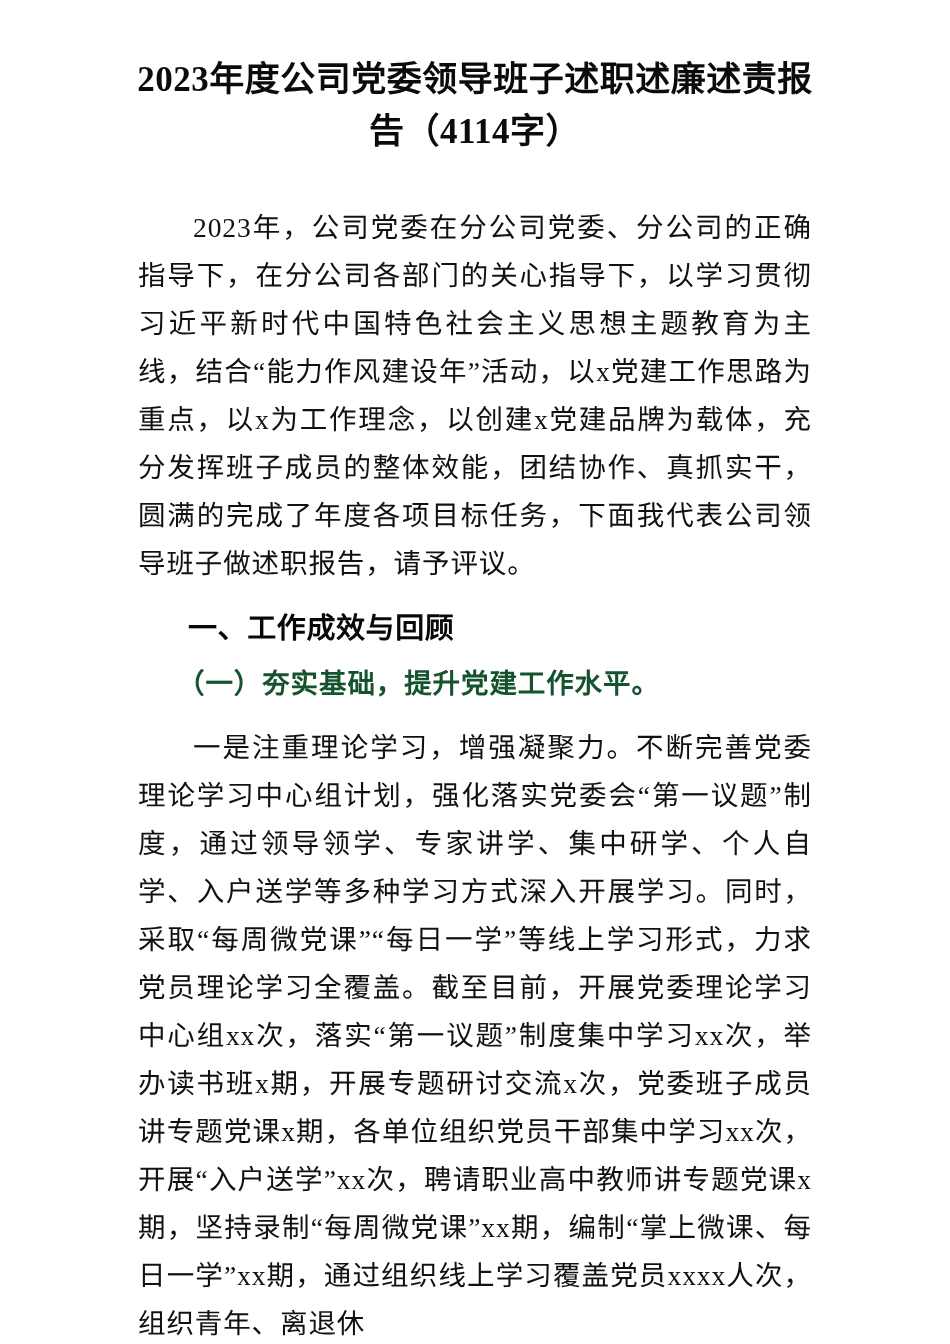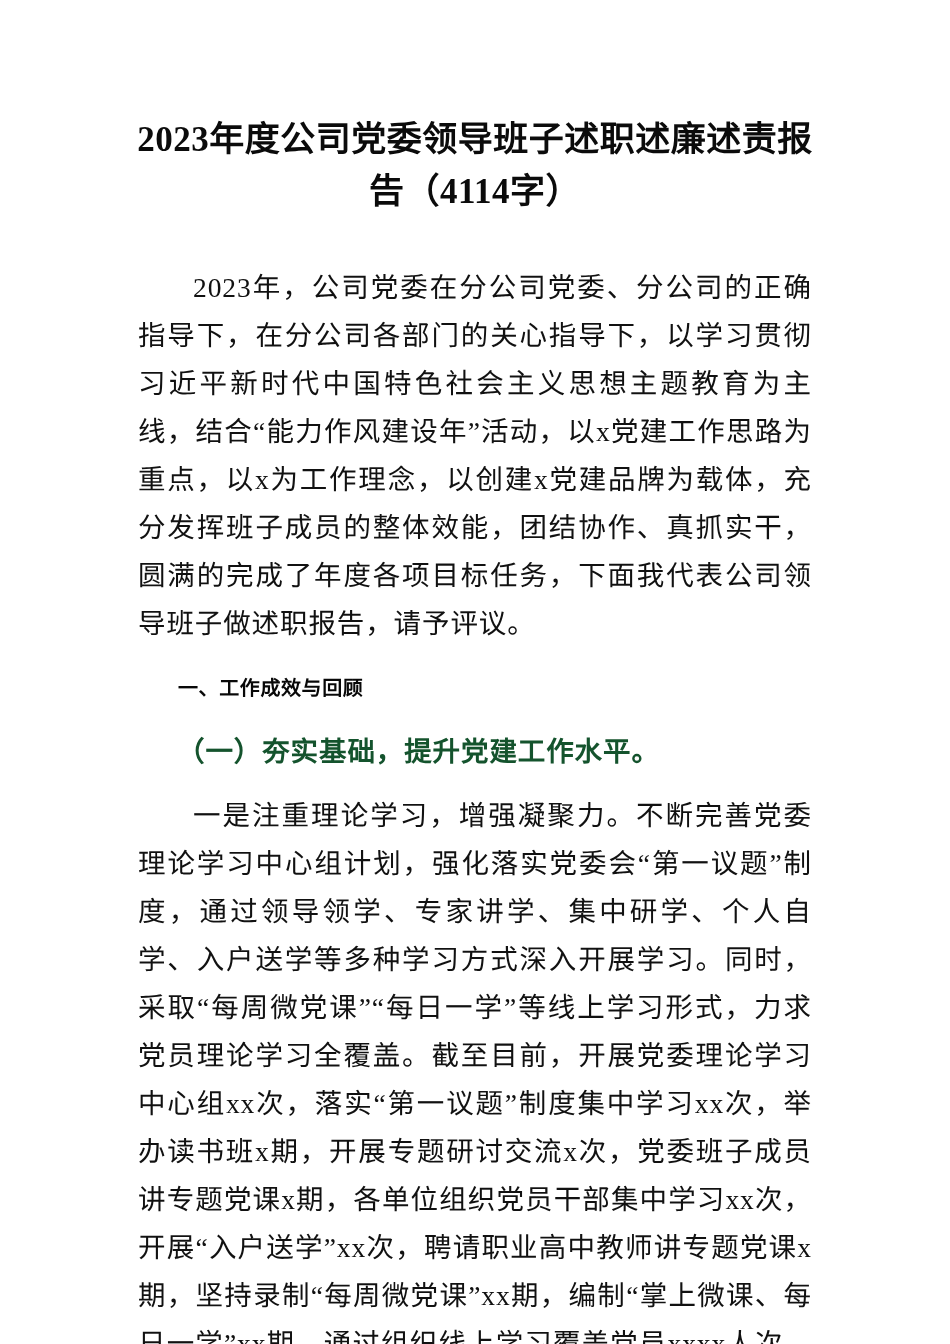--- a/index.html
+++ b/index.html
@@ -29,21 +29,21 @@
   .content {
     position: absolute;
     left: 122px;
     top: 0;
     width: 706px;
   }
 
   
   .doc-title {
     margin: 0;
-    padding-top: 114px;
+    padding-top: 54px;
     font-family: "Liberation Serif", "DejaVu Serif", serif;
     font-weight: 700;
     font-size: 35px;
     line-height: 52px;
     letter-spacing: 0.5px;
     text-align: center;
     color: #0b0b0b;
   }
 
   
@@ -59,24 +59,24 @@
     color: #111111;
     word-break: break-all;
   }
 
   .para-lead {
     margin-top: 46px;
   }
 
   
   .heading-1 {
-    margin: 16px;
+    margin: 8px;
     font-family: "Liberation Sans", "DejaVu Sans", sans-serif;
     font-weight: 700;
-    font-size: 20px;
+    font-size: 29px;
     line-height: 48px;
     letter-spacing: 0.6px;
     text-indent: 2em;
     color: #080808;
   }
 
   
   .heading-2 {
     margin: 0;
     font-family: "Liberation Serif", "DejaVu Serif", serif;

